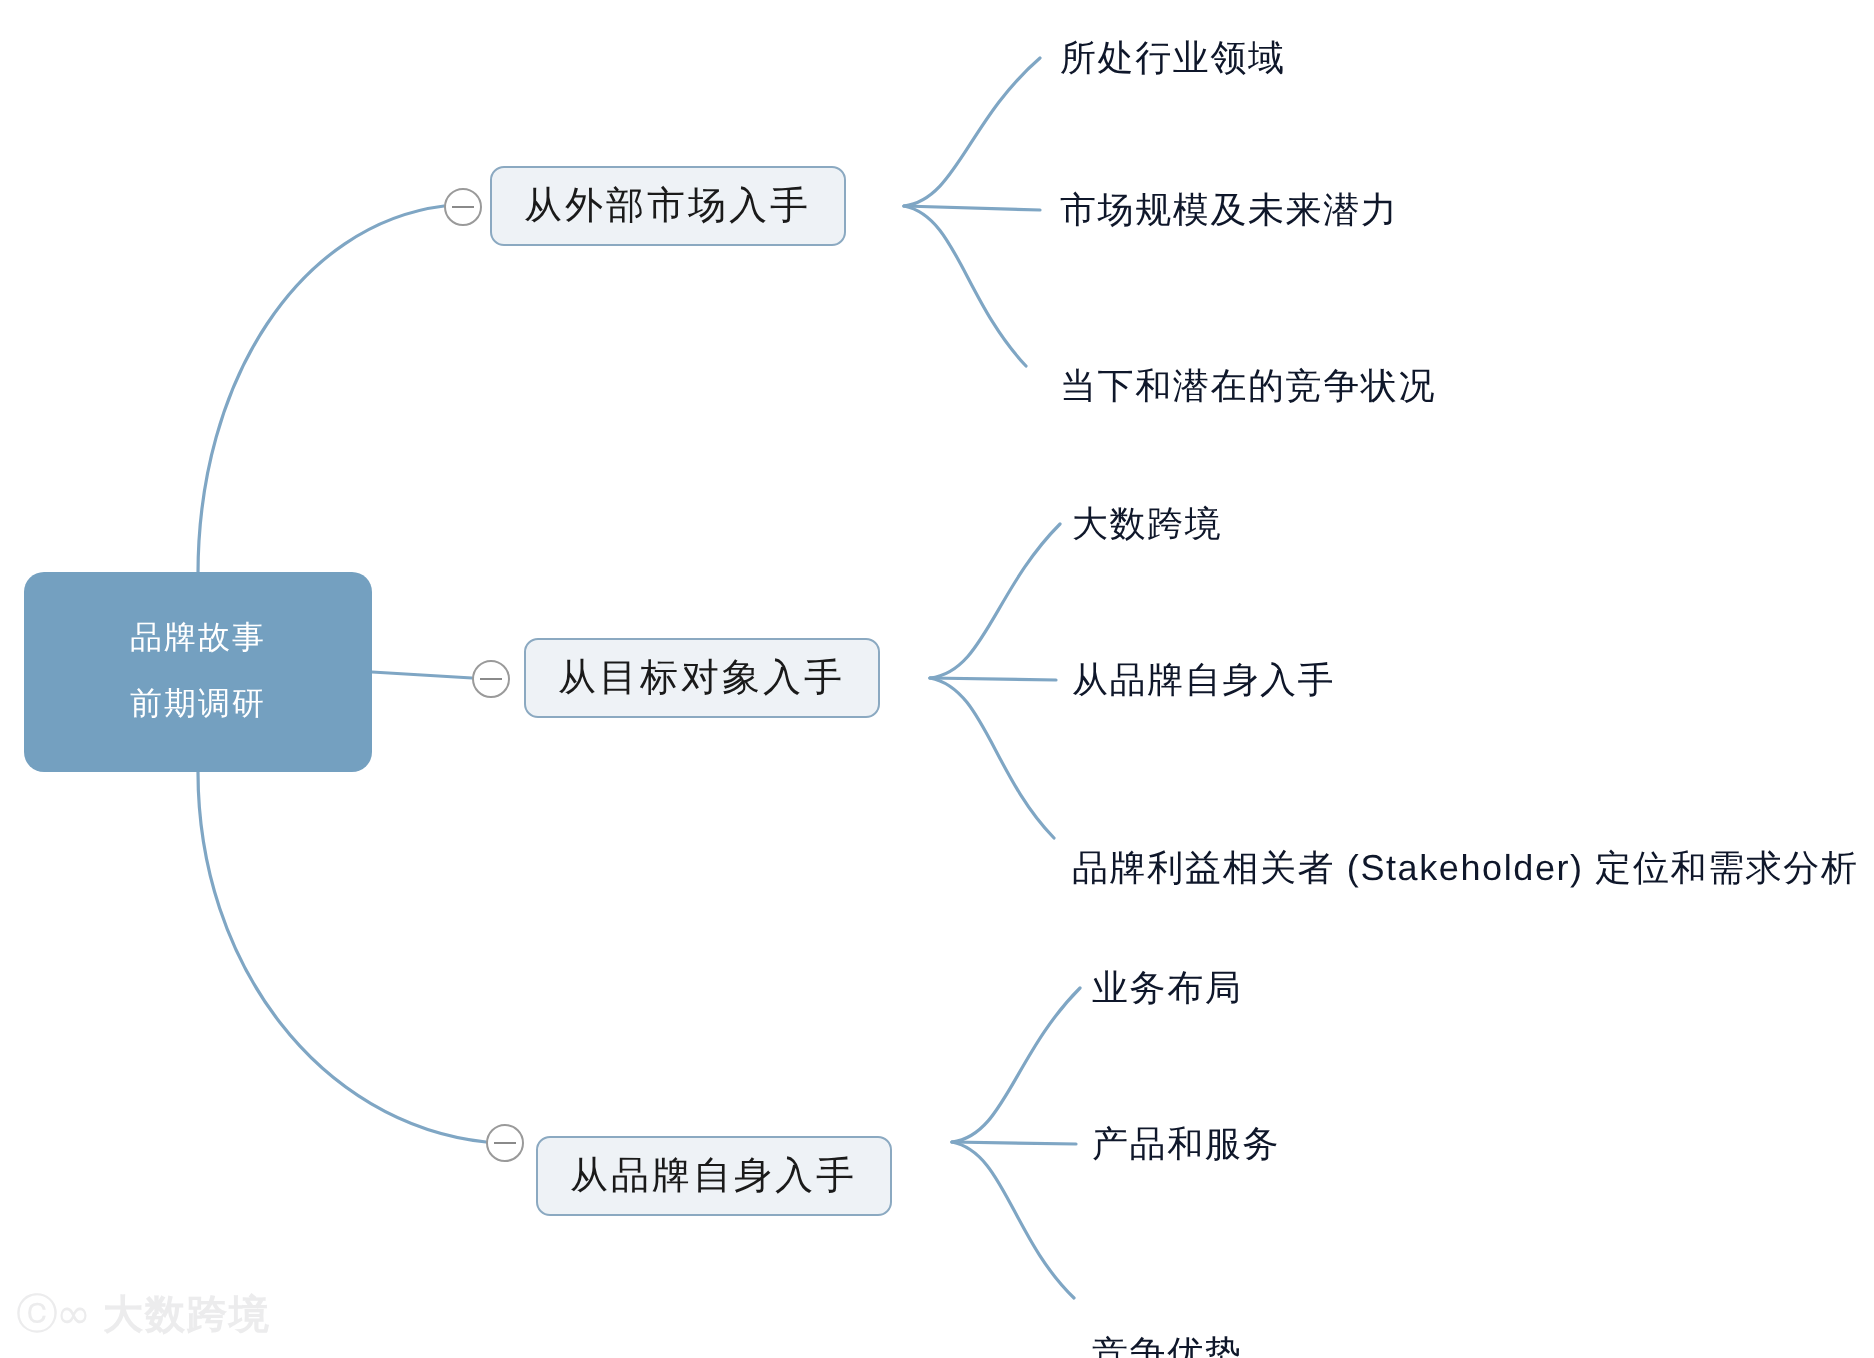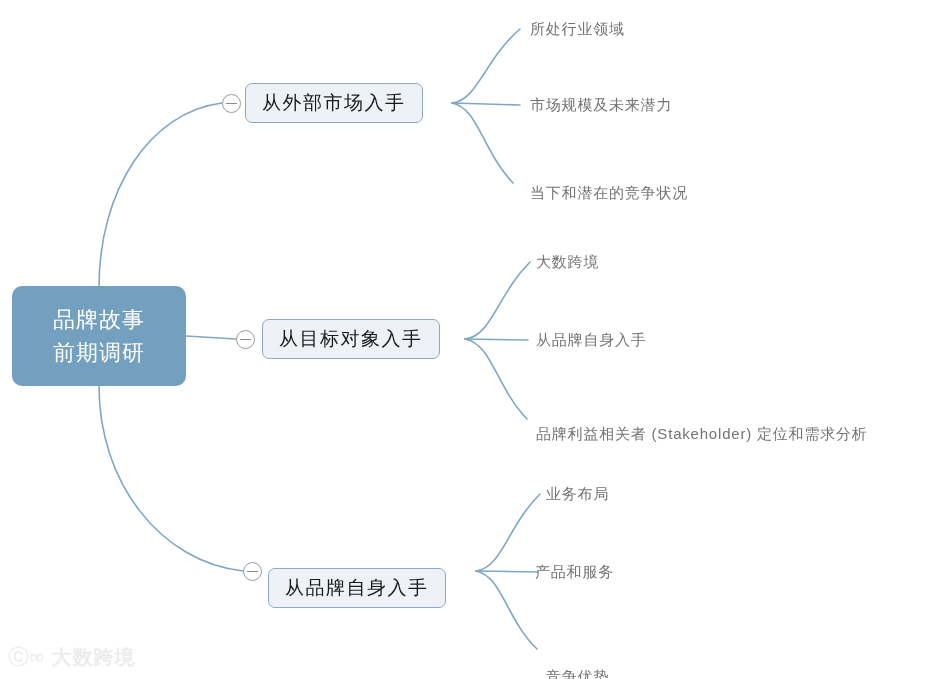--- a/index.html
+++ b/index.html
@@ -35,21 +35,21 @@
     top: 286px;
     width: 174px;
     height: 100px;
     background: #74a0c0;
     border-radius: 10px;
     display: flex;
     align-items: center;
     justify-content: center;
     text-align: center;
     color: #ffffff;
-    font-size: 22px;
+    font-size: 16px;
     line-height: 33px;
     letter-spacing: 1px;
     box-sizing: border-box;
   }
   .node-root .root-line {
     display: block;
   }
   .node-branch {
     position: absolute;
     height: 40px;
@@ -79,22 +79,22 @@
     content: "";
     position: absolute;
     left: 3px;
     top: 8px;
     width: 11px;
     height: 1px;
     background: #8a8a8a;
   }
   .leaf {
     position: absolute;
-    color: #737373;
-    font-size: 15px;
+    color: #0f172a;
+    font-size: 18px;
     letter-spacing: 0.8px;
     white-space: nowrap;
     transform: translateY(-50%);
   }
   .watermark {
     position: absolute;
     left: 8px;
     bottom: 8px;
     display: flex;
     align-items: center;
@@ -164,21 +164,21 @@
   </div>
   <div class="leaf" style="left:536px; top:262px;">大数跨境</div>
   <div class="leaf" style="left:536px; top:340px;">从品牌自身入手</div>
   <div class="leaf" style="left:536px; top:434px;">品牌利益相关者 (Stakeholder) 定位和需求分析</div>
 
   <div class="collapse-toggle" style="left:243px; top:562px;"></div>
   <div class="node-branch" style="left:268px; top:568px;">
     <span>从品牌自身入手</span>
   </div>
   <div class="leaf" style="left:546px; top:494px;">业务布局</div>
-  <div class="leaf" style="left:535px; top:572px;">产品和服务</div>
+  <div class="leaf" style="left:546px; top:572px;">产品和服务</div>
   <div class="leaf" style="left:546px; top:677px;">竞争优势</div>
 
   <div class="watermark">
     <span class="wm-mark">ⓒ∞</span>
     <span class="wm-text">大数跨境</span>
   </div>
 
 </div>
 
 </body></html>

